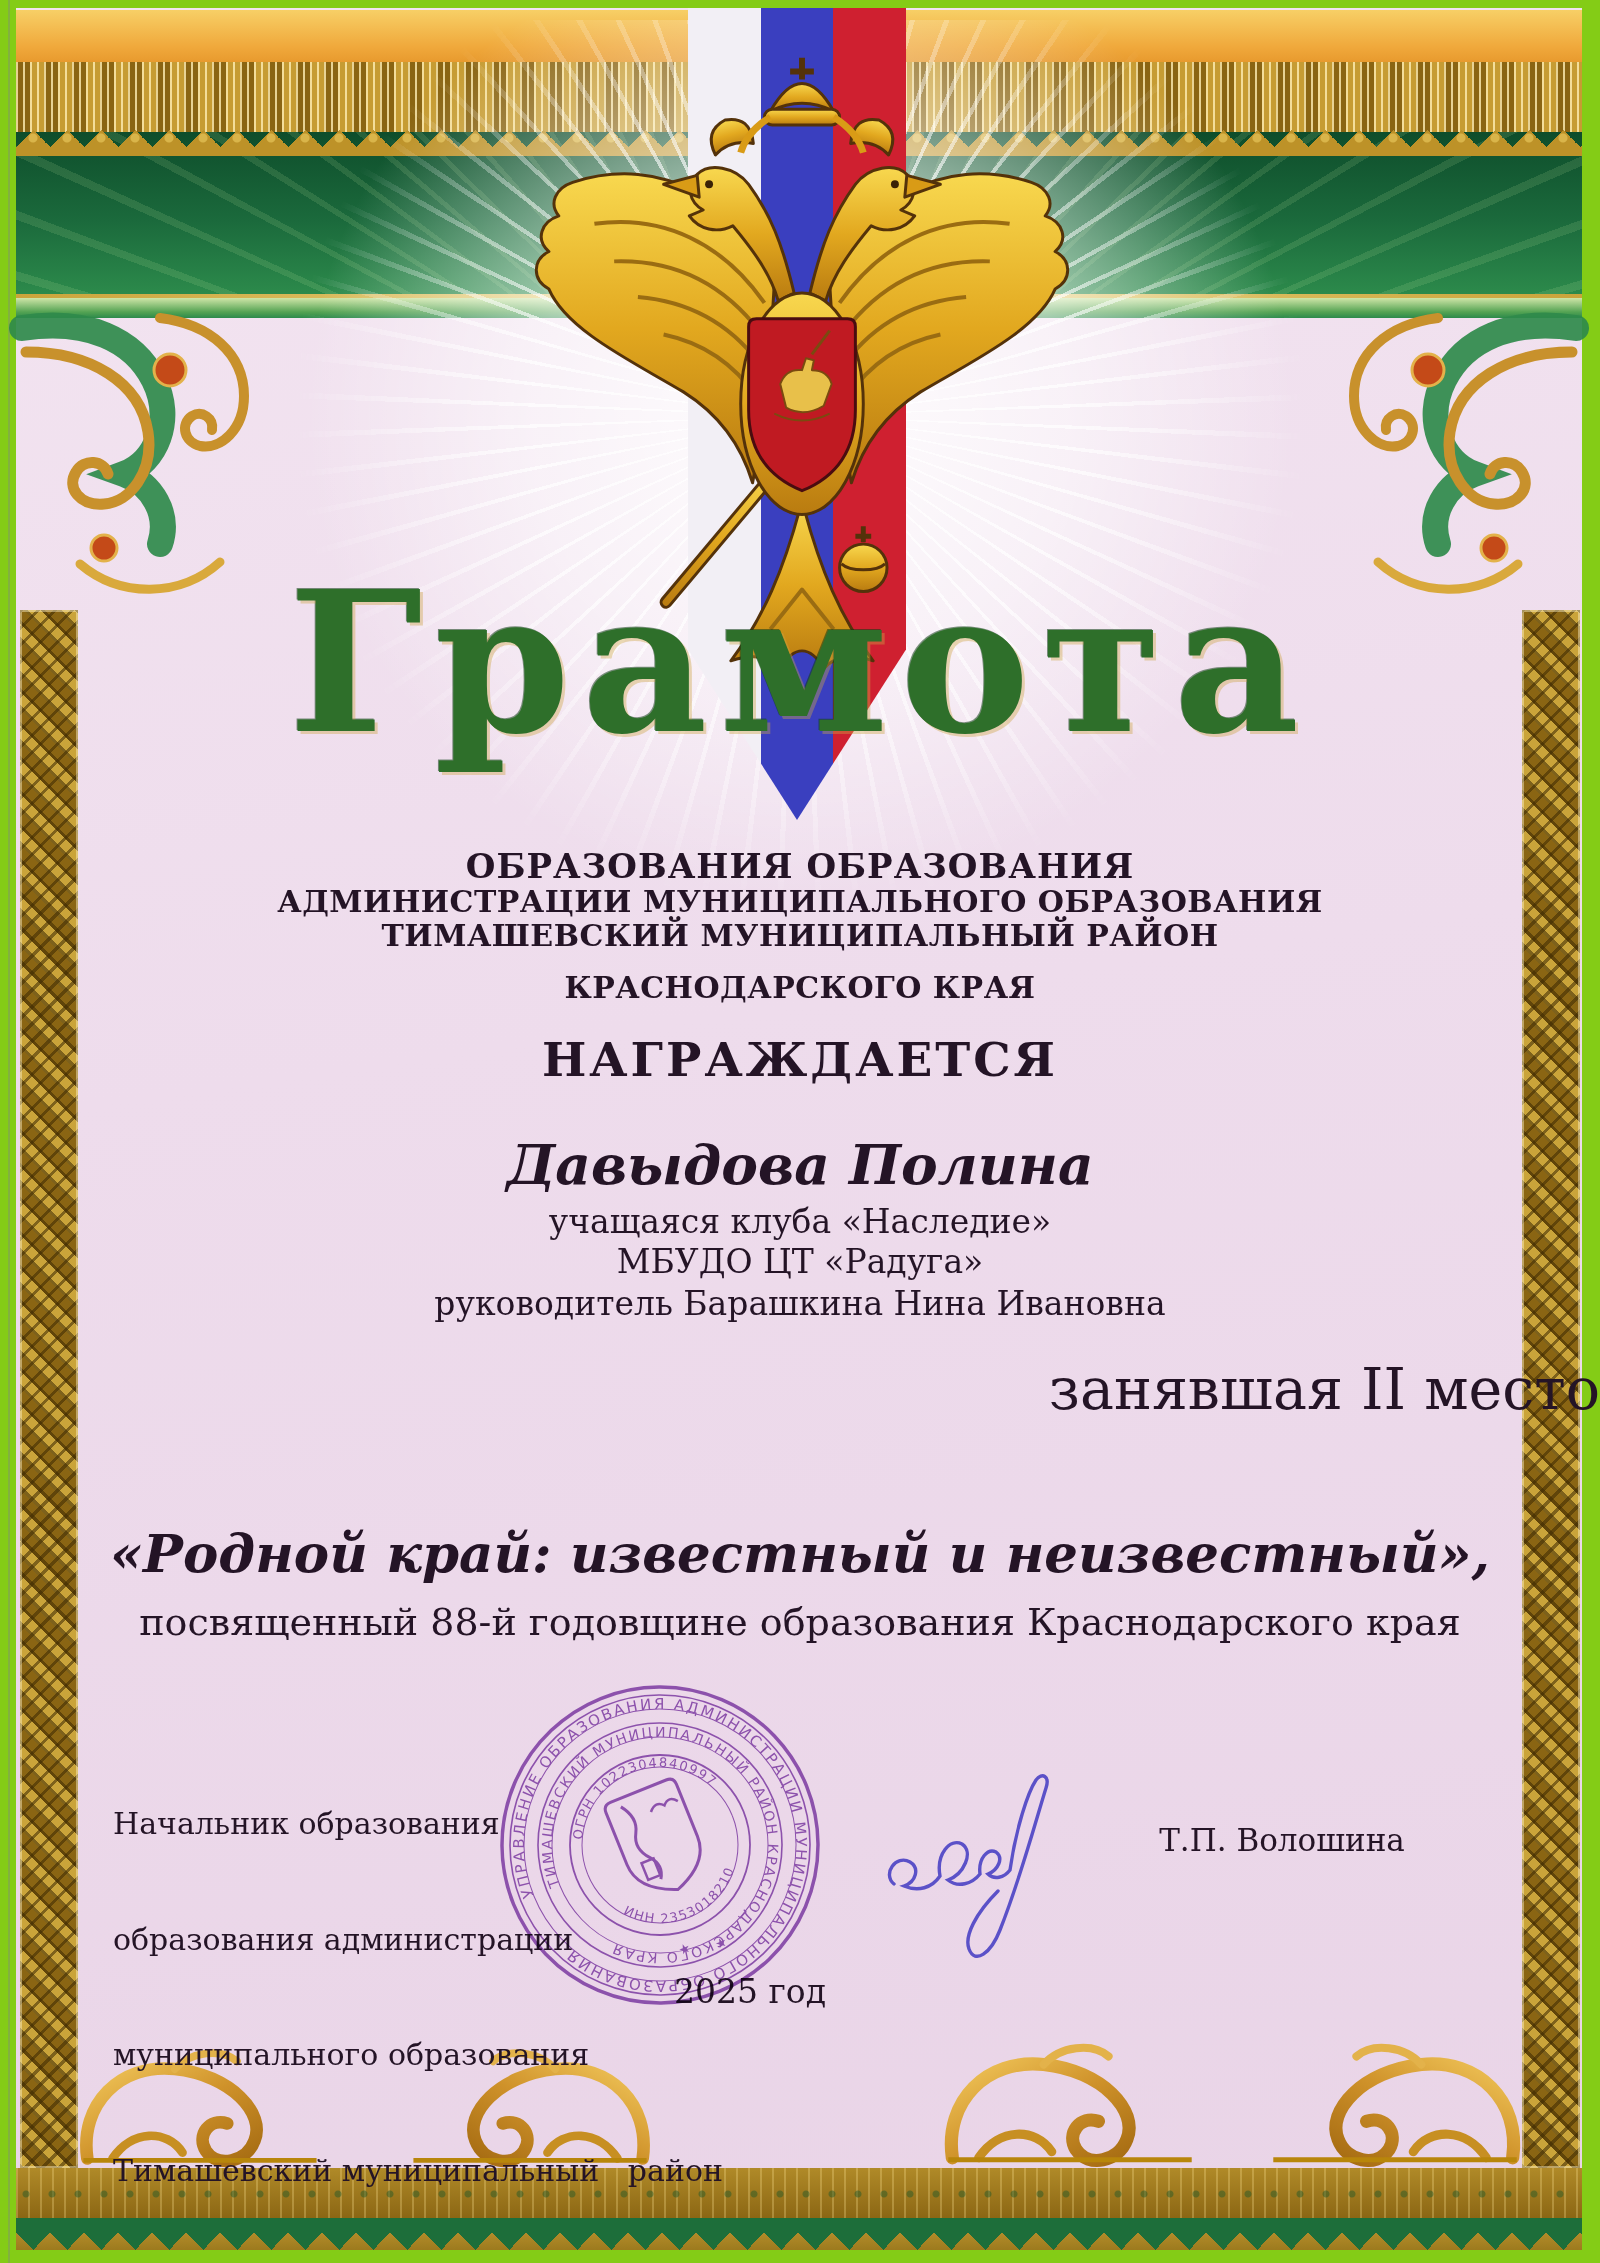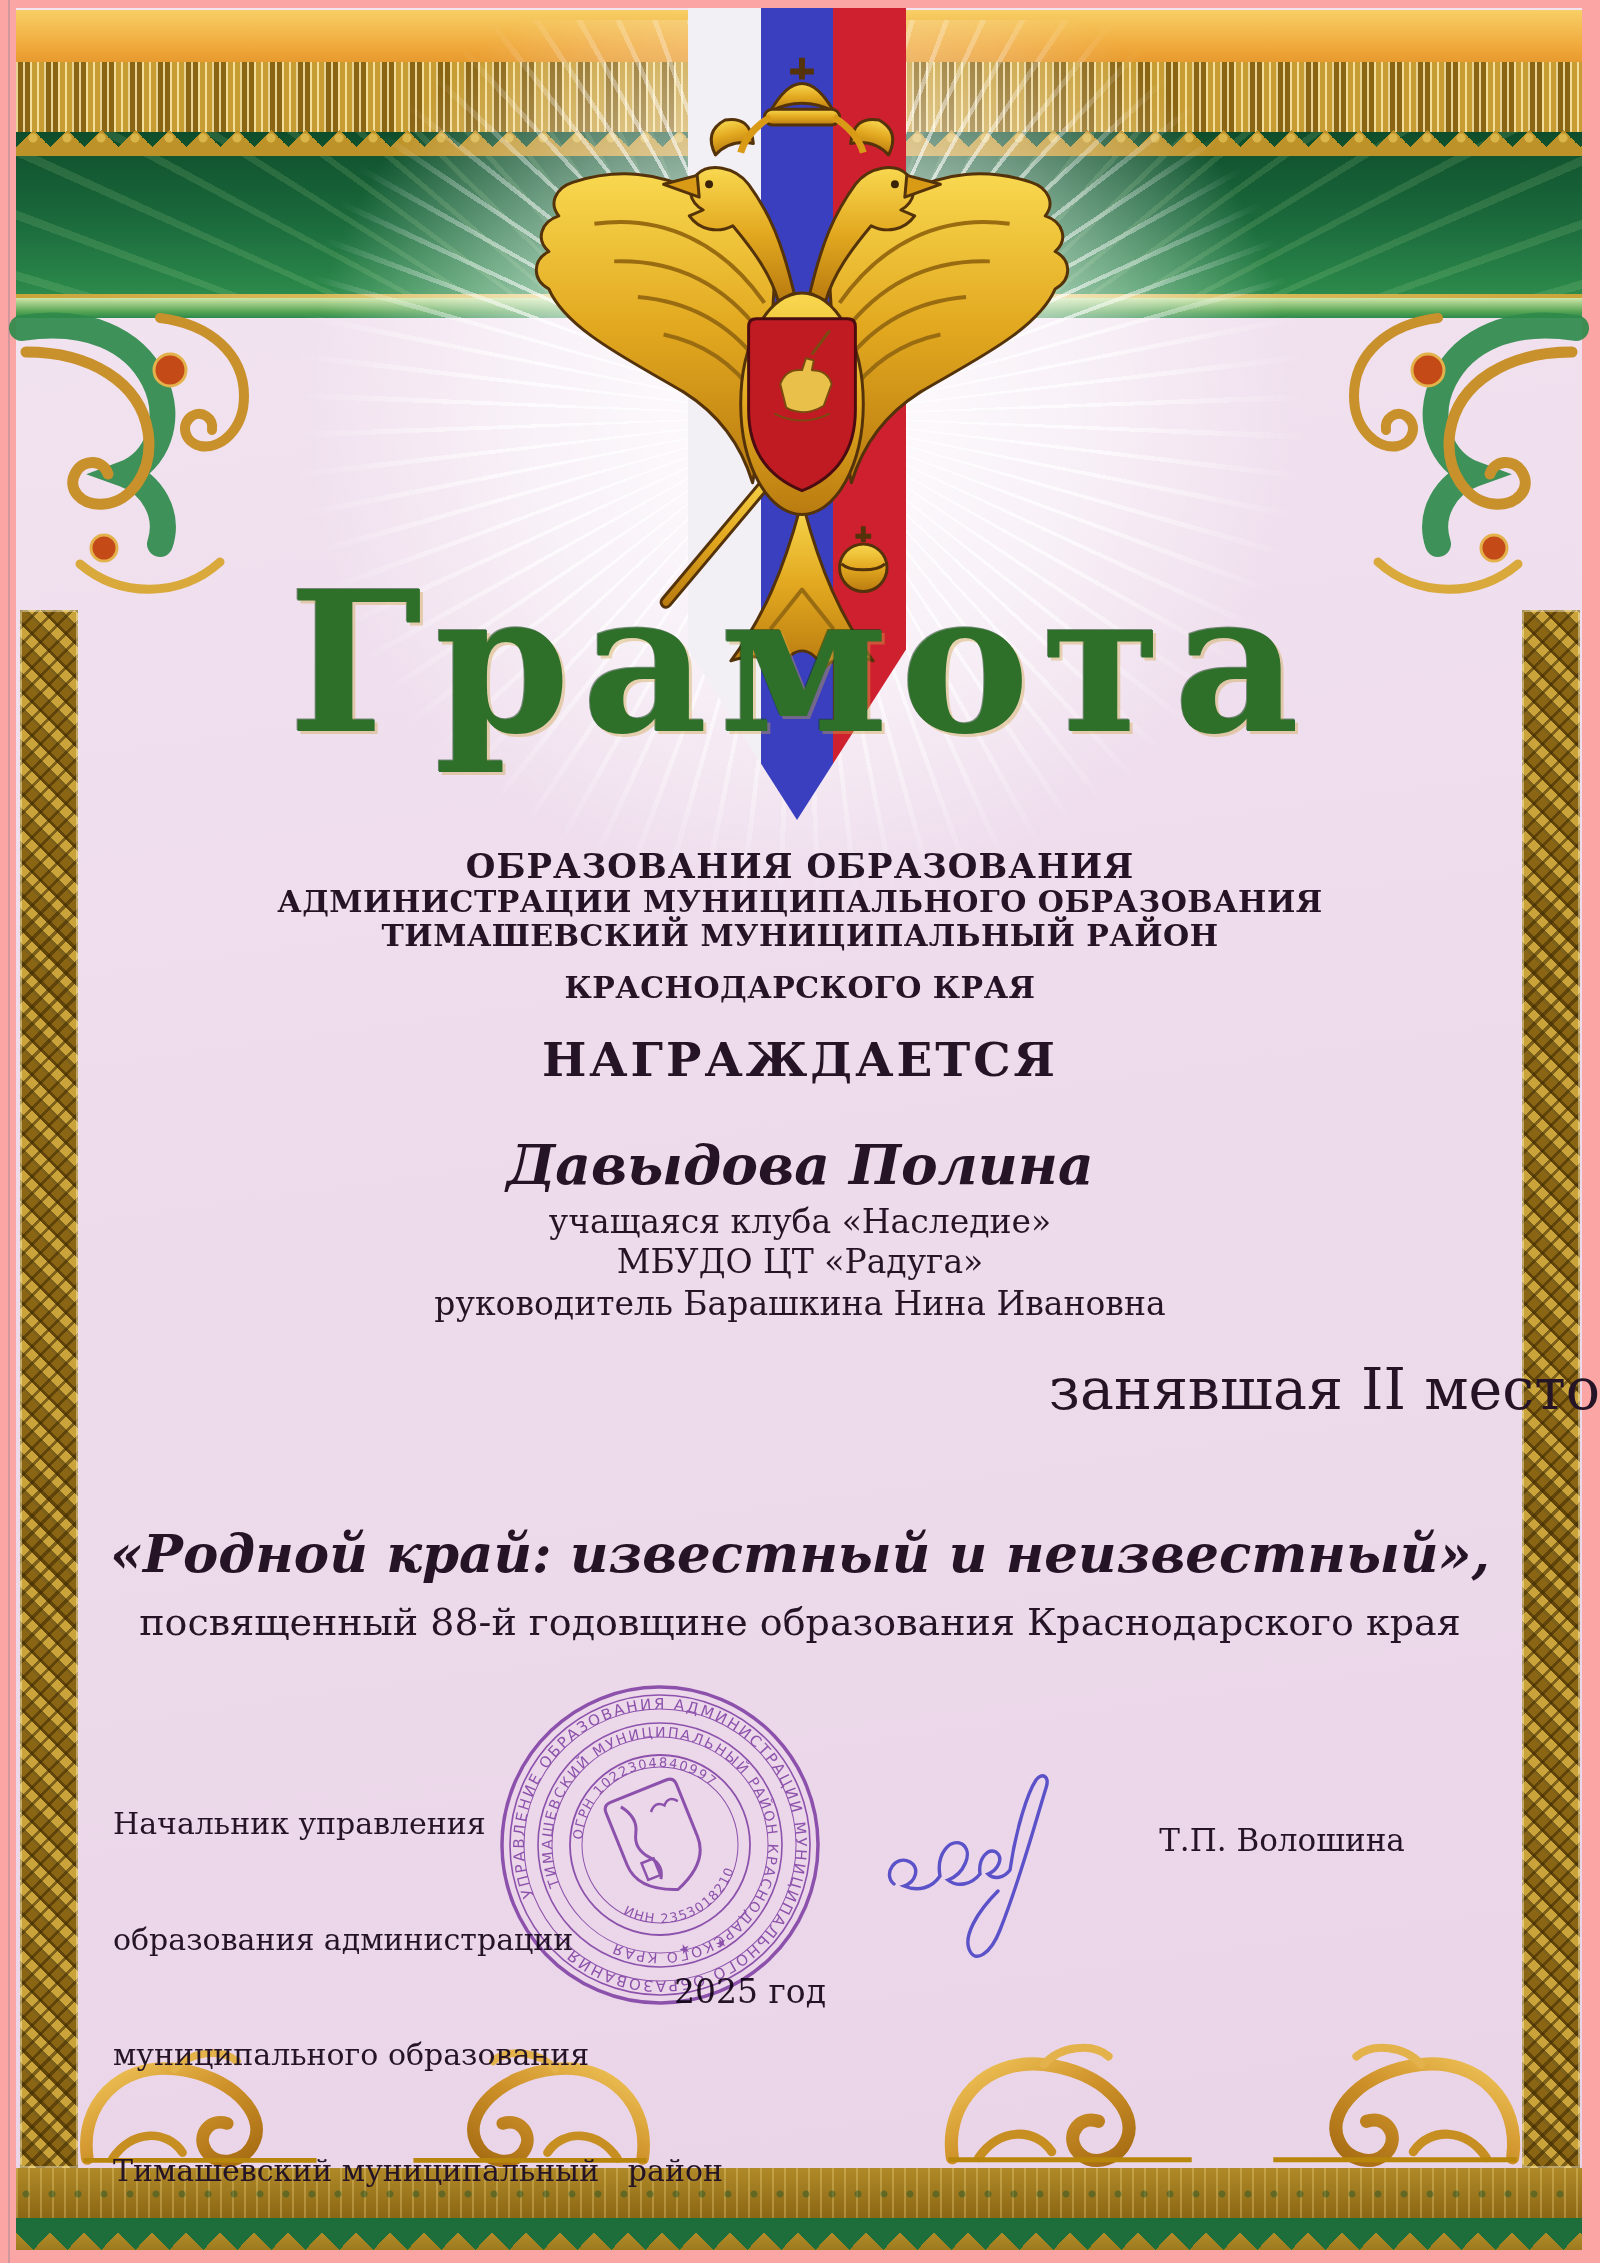--- a/index.html
+++ b/index.html
@@ -1,16 +1,16 @@
 <!DOCTYPE html>
 <html><head>
 <meta charset="utf-8">
 <style>
   html,body{margin:0;padding:0;background:#ffffff;}
-  .page{position:relative;width:1600px;height:2263px;background:#fca5a5;overflow:hidden;
+  .page{position:relative;width:1600px;height:2263px;background:#84cc16;overflow:hidden;
         font-family:"DejaVu Serif","Liberation Serif",serif;}
   .abs{position:absolute;}
   .edge-line{left:8px;top:0;bottom:0;width:2px;background:rgba(125,125,140,.35);}
   .paper{left:16px;top:8px;width:1566px;height:2242px;
          background:linear-gradient(172deg,#f3e5f1 0%,#eedcec 45%,#e9d4e7 100%);}
   
   .orange-strip{left:16px;top:10px;width:1566px;height:52px;
          background:linear-gradient(180deg,#f7cf66 0%,#f0a93c 70%,#e89a2e 100%);}
   .lace-band{left:16px;top:62px;width:1566px;height:70px;
          background:
@@ -216,21 +216,21 @@
   <div class="t name">Давыдова Полина</div>
   <div class="t det det1">учащаяся клуба «Наследие»</div>
   <div class="t det det2">МБУДО ЦТ «Радуга»</div>
   <div class="t det det3">руководитель Барашкина Нина Ивановна</div>
 
   <div class="t place">занявшая II место</div>
   <div class="t contest">«Родной край: известный и неизвестный»,</div>
   <div class="t dedic">посвященный 88-й годовщине образования Краснодарского края</div>
 
   <div class="pos-block">
-    <div>Начальник управления</div>
+    <div>Начальник образования</div>
     <div>образования администрации</div>
     <div>муниципального образования</div>
     <div>Тимашевский муниципальный   район</div>
     
   </div>
 
   <div class="sig-name">Т.П. Волошина</div>
   <div class="year">2025 год</div>
 
   <svg class="abs stampwrap" viewBox="0 0 380 380">

